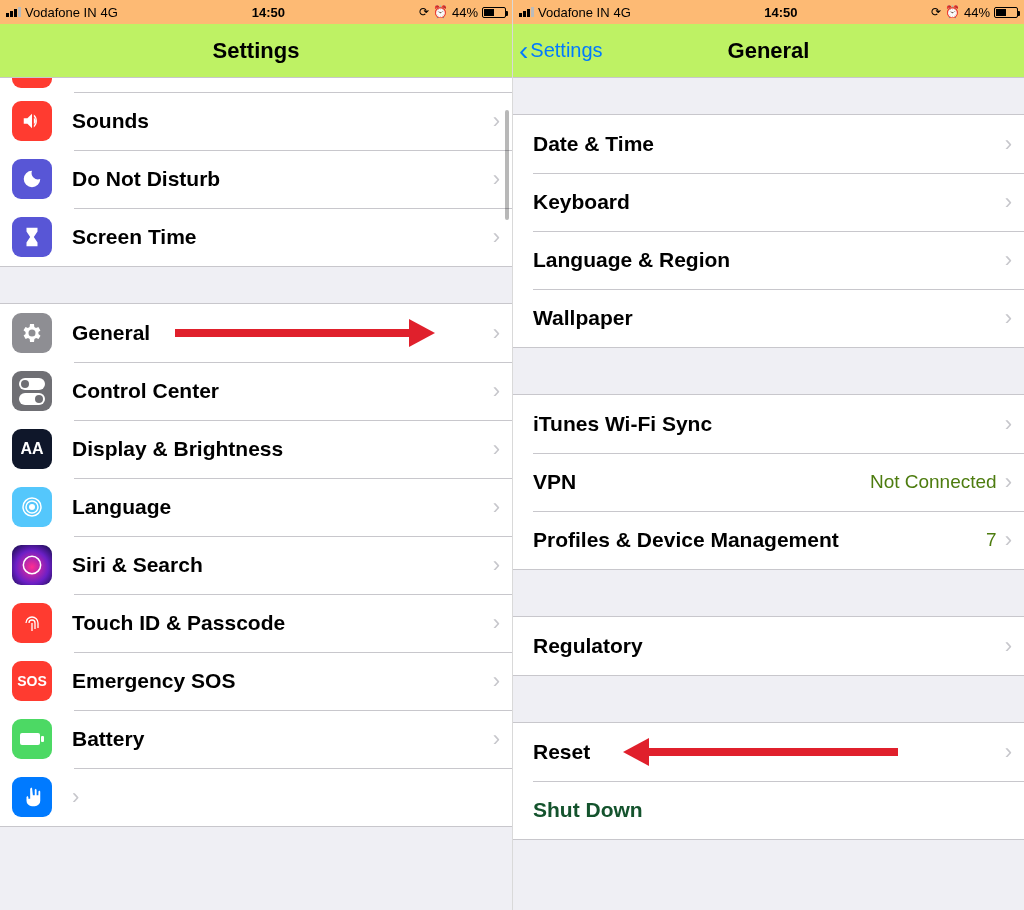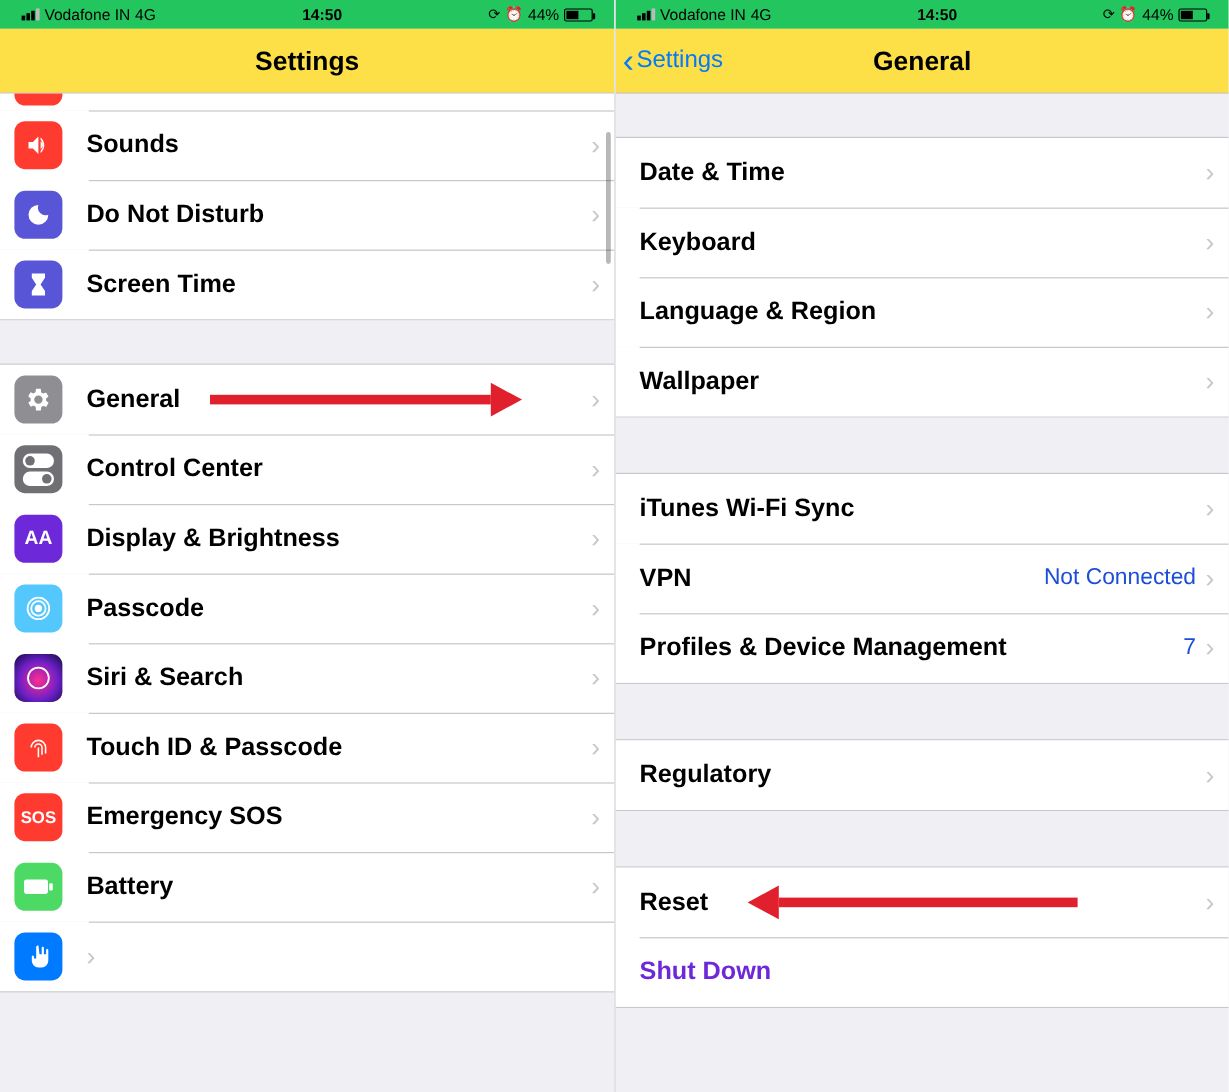--- a/index.html
+++ b/index.html
@@ -2,57 +2,57 @@
 <html><head>
 <meta charset="utf-8">
 <style>
   * { box-sizing: border-box; margin: 0; padding: 0; }
   html, body { width: 1024px; height: 910px; font-family: -apple-system, "Helvetica Neue", Arial, sans-serif; background: #fff; }
   .wrap { display: flex; width: 1024px; height: 910px; }
   .phone { width: 512px; height: 910px; background: #efeff4; display: flex; flex-direction: column; overflow: hidden; position: relative; }
   .phone + .phone { border-left: 1px solid #d9d9d9; }
 
   
-  .status { height: 24px; background: #22c55e; display: flex; align-items: center; padding: 0 18px; font-size: 13px; color: #000; }
+  .status { height: 24px; background: #fdba74; display: flex; align-items: center; padding: 0 6px; font-size: 13px; color: #000; }
   .status .left, .status .right { display: flex; align-items: center; gap: 4px; }
   .status .center { flex: 1; text-align: center; font-weight: 600; }
   .signal { display: inline-flex; align-items: flex-end; gap: 1px; }
   .signal i { width: 3px; background: #000; display: inline-block; }
   .signal i:nth-child(1){height:4px}.signal i:nth-child(2){height:6px}.signal i:nth-child(3){height:8px}.signal i:nth-child(4){height:10px;background:#bbb}
   .battery { display:inline-flex; align-items:center; }
   .battery .body { width: 24px; height: 11px; border:1px solid #000; border-radius:2px; position:relative; }
   .battery .body::after { content:""; position:absolute; right:-3px; top:3px; width:2px; height:5px; background:#000; border-radius:0 1px 1px 0;}
   .battery .fill { position:absolute; left:1px; top:1px; bottom:1px; width:44%; background:#000; }
   .lock, .alarm { font-size: 12px; }
 
   
-  .navhdr { height: 54px; background: #fde047; border-bottom: 1px solid #c8c7cc; display:flex; align-items:center; position:relative; }
+  .navhdr { height: 54px; background: #bef264; border-bottom: 1px solid #c8c7cc; display:flex; align-items:center; position:relative; }
   .navhdr .title { position:absolute; left:0; right:0; text-align:center; font-size: 22px; font-weight:700; color:#000; }
   .navhdr .back { display:flex; align-items:center; color:#007aff; font-size:20px; padding-left:6px; z-index:2; }
   .navhdr .back .chev { font-size:28px; line-height:1; margin-right:2px; font-weight:300; }
   .sectgap { height: 36px; background:#efeff4; }
   .sectgap.big { height: 46px; }
   .row { display:flex; align-items:center; min-height:58px; padding-right:12px; background:#fff; position:relative; }
   .row.withicon { padding-left:12px; }
   .row.noicon { padding-left:20px; }
   .row + .row::before { content:""; position:absolute; top:0; right:0; height:1px; background:#c8c7cc; }
   .phone.left .row + .row::before { left:74px; }
   .phone.right .row + .row::before { left:20px; }
   .group { border-top:1px solid #c8c7cc; border-bottom:1px solid #c8c7cc; }
 
   .appicon { width:40px; height:40px; border-radius:9px; display:flex; align-items:center; justify-content:center; color:#fff; font-size:20px; margin-right:20px; flex:0 0 40px; }
   .label { flex:1; font-size:21px; color:#000;font-weight:bold; }
-  .label.link { color:#6d28d9; }
-  .detail { font-size:19px; color:#1d4ed8; margin-right:8px; }
+  .label.link { color:#14532d; }
+  .detail { font-size:19px; color:#4d7c0f; margin-right:8px; }
   .chevr { color:#c7c7cc; font-size:22px; font-weight:300; }
 
   
   .bg-red{background:#ff3b30}.bg-purple{background:#5856d6}.bg-gray{background:#8e8e93}
   .bg-darkgray{background:#6f6f74;display:flex;flex-direction:column;gap:3px;}
-  .bg-blue{background:#6d28d9}.bg-cyan{background:#54c7fc}
+  .bg-blue{background:#0f172a}.bg-cyan{background:#54c7fc}
   .bg-siri{background:radial-gradient(circle at 50% 55%, #ff2d91 0%, #6c1fc6 55%, #0b0b3b 100%);}
   .bg-touch{background:#ff3b30}.bg-sos{background:#ff3b30;font-size:14px;font-weight:700}
   .bg-green{background:#4cd964}.bg-hand{background:#007aff}
   .toggle-shape { width:26px; height:12px; background:#fff; border-radius:7px; position:relative; }
   .toggle-shape::after{content:"";position:absolute;left:2px;top:2px;width:8px;height:8px;border-radius:50%;background:#6f6f74;}
   .toggle-shape.second::after{left:auto;right:2px;}
 
   
   .arrow { position:absolute; height:22px; pointer-events:none; }
   .arrow .shaft { position:absolute; top:7px; height:8px; background:#e0202c; }
@@ -163,21 +163,21 @@
       <div class="row withicon">
         <div class="appicon bg-cyan">
           <svg width="24" height="24" viewBox="0 0 24 24" fill="#fff">
               <circle cx="12" cy="12" r="3"></circle>
               <g stroke="#fff" stroke-width="1.5" fill="none">
                 <circle cx="12" cy="12" r="6"></circle>
                 <circle cx="12" cy="12" r="9"></circle>
               </g>
             </svg>
         </div>
-        <div class="label">Passcode</div>
+        <div class="label">Language</div>
         <span class="chevr">›</span>
       </div>
       <div class="row withicon">
         <div class="appicon bg-siri">
           <svg width="26" height="26" viewBox="0 0 24 24" fill="none" stroke="#fff" stroke-width="1.4">
               <circle cx="12" cy="12" r="8"></circle>
             </svg>
         </div>
         <div class="label">Siri &amp; Search</div>
         <span class="chevr">›</span>

